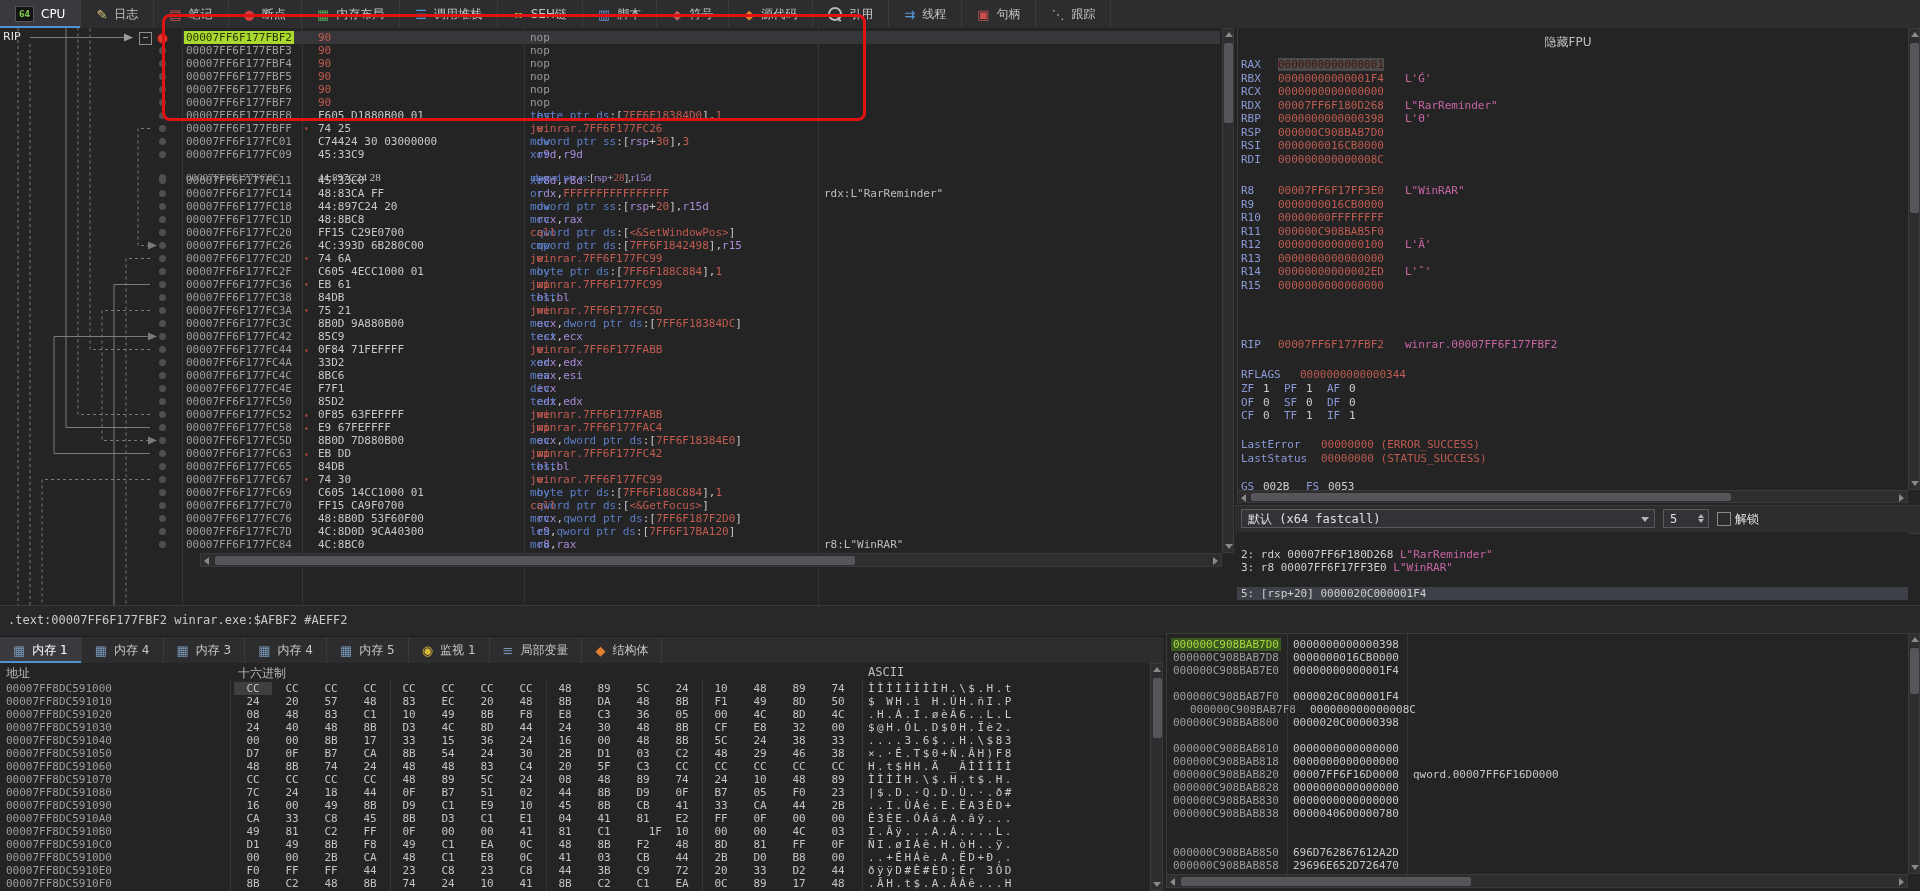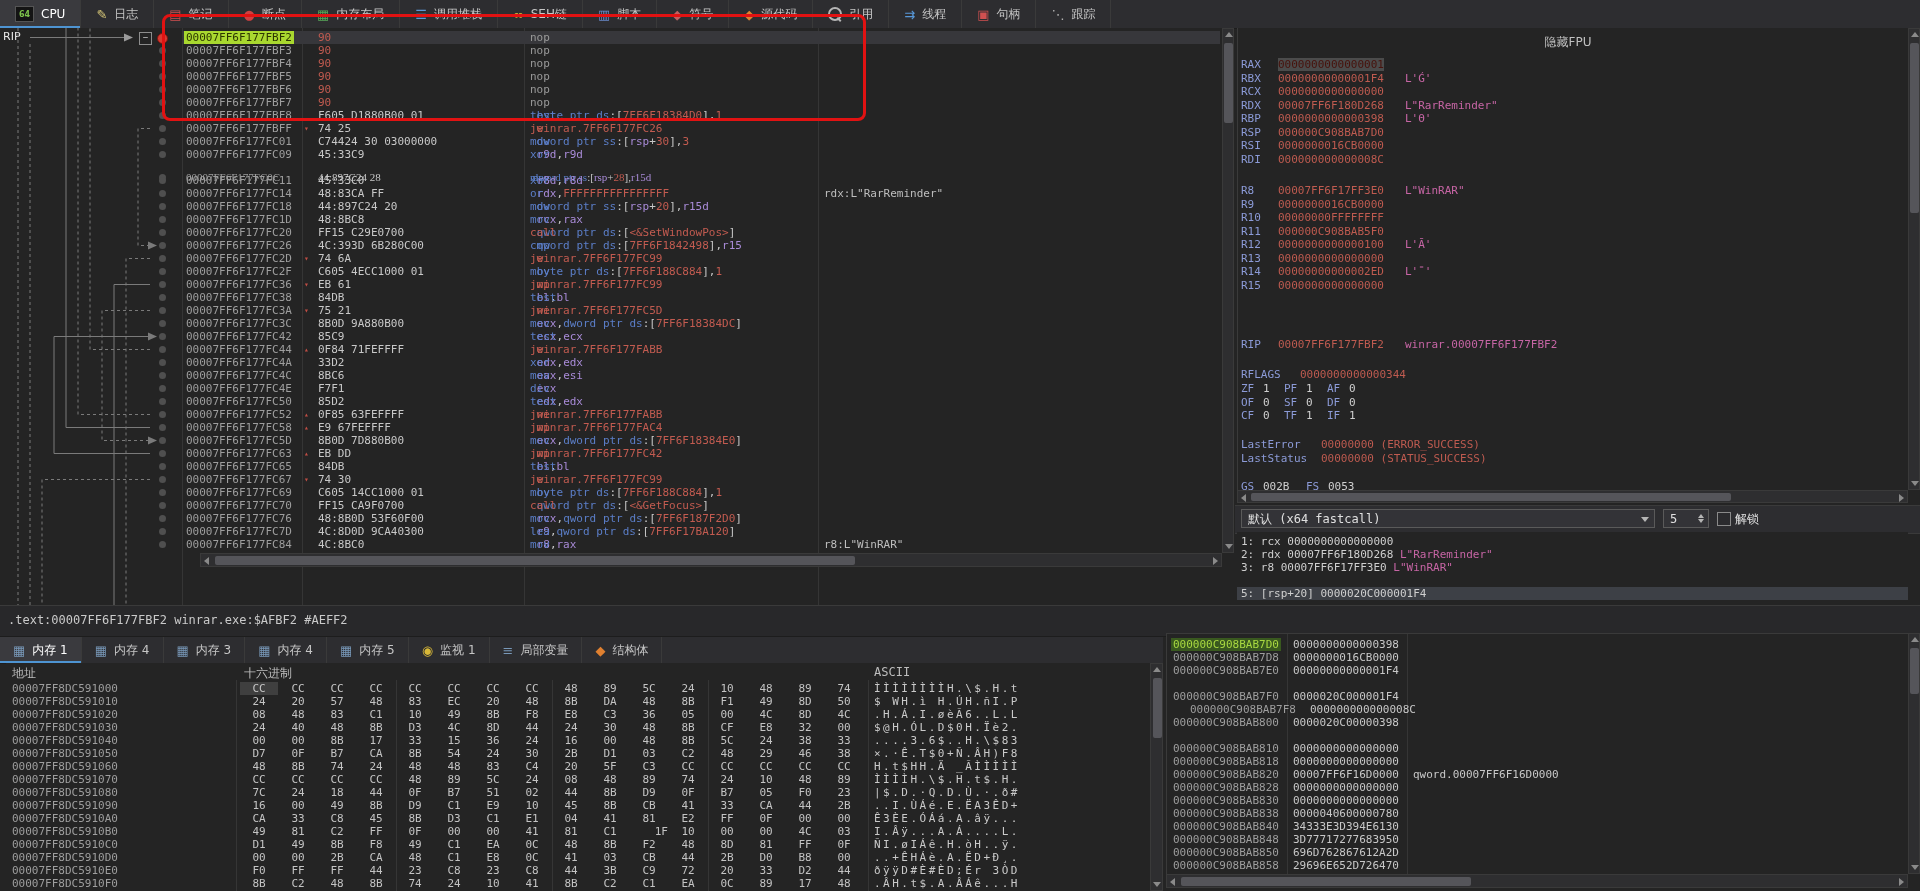--- a/index.html
+++ b/index.html
@@ -91,21 +91,21 @@
   .status{position:absolute;left:0;top:605px;width:1920px;height:30px;background:#28282a;
           border-top:1px solid #3a3a3a;border-bottom:1px solid #1d1d1d;}
   .status span{position:absolute;left:8px;top:7px;font-size:12px;color:#cacaca;}
 
   
   .bottabs{position:absolute;left:0;top:637px;width:1163px;height:26px;background:#2d2d30;
            border-bottom:1px solid #1d1d1d;display:flex;align-items:stretch;}
   .bottabs .tab{padding:0 13px;font-size:12px;}
 
   
-  .dump{position:absolute;left:6px;top:663px;width:1163px;height:228px;background:#242424;overflow:hidden;}
+  .dump{position:absolute;left:0;top:663px;width:1163px;height:228px;background:#242424;overflow:hidden;}
   .dumphdr{position:absolute;top:2px;font-size:12px;color:#bdbdbd;}
   .dumprow{position:absolute;left:0;width:1163px;height:13px;font-size:11px;line-height:13px;}
   .dumprow span{position:absolute;white-space:pre;}
   .du-addr{left:6px;color:#9e9e9e;}
   .du-byte{width:38px;text-align:center;color:#c4c4c4;}
   .du-byte.selb{background:#3f3f3f;}
   .du-ascii{left:868px;color:#cacaca;letter-spacing:2.5px;}
   .dump .vline{top:17px;}
 
   
@@ -521,21 +521,20 @@
     <div class="spin mono">
       <span>5</span>
       <span class="spup"></span>
       <span class="spdn"></span>
     </div>
     <div class="chk"></div>
     <span class="chklbl">解锁</span>
   </div>
 
   <div class="args mono" id="args">
-      <div class="argrow" style="top: 3px;">1: rcx 0000000000000000</div>
       <div class="argrow" style="top: 16px;">2: rdx 00007FF6F180D268 <span class="argextra">L"RarReminder"</span></div>
       <div class="argrow" style="top: 29px;">3: r8 00007FF6F17FF3E0 <span class="argextra">L"WinRAR"</span></div>
       <div class="argrow sel" style="top: 55px;">5: [rsp+20] 0000020C000001F4</div>
     </div>
 
   <div class="status">
     <span class="mono">.text:00007FF6F177FBF2 winrar.exe:$AFBF2 #AEFF2</span>
   </div>
 
   <div class="bottabs" id="bottabs">
@@ -955,28 +954,20 @@
         <span class="st-val">0000000000000000</span>
       </div>
       <div class="strow" style="top: 160px;">
         <span class="st-addr">000000C908BAB830</span>
         <span class="st-val">0000000000000000</span>
       </div>
       <div class="strow" style="top: 173px;">
         <span class="st-addr">000000C908BAB838</span>
         <span class="st-val">0000040600000780</span>
       </div>
-      <div class="strow" style="top: 186px;">
-        <span class="st-addr">000000C908BAB840</span>
-        <span class="st-val">34333E3D394E6130</span>
-      </div>
-      <div class="strow" style="top: 199px;">
-        <span class="st-addr">000000C908BAB848</span>
-        <span class="st-val">3D77717277683950</span>
-      </div>
       <div class="strow" style="top: 212px;">
         <span class="st-addr">000000C908BAB850</span>
         <span class="st-val">696D762867612A2D</span>
       </div>
       <div class="strow" style="top: 225px;">
         <span class="st-addr">000000C908BAB858</span>
         <span class="st-val">29696E652D726470</span>
       </div>
       <div class="strow" style="top: 238px;">
         <span class="st-addr">000000C908BAB860</span>

